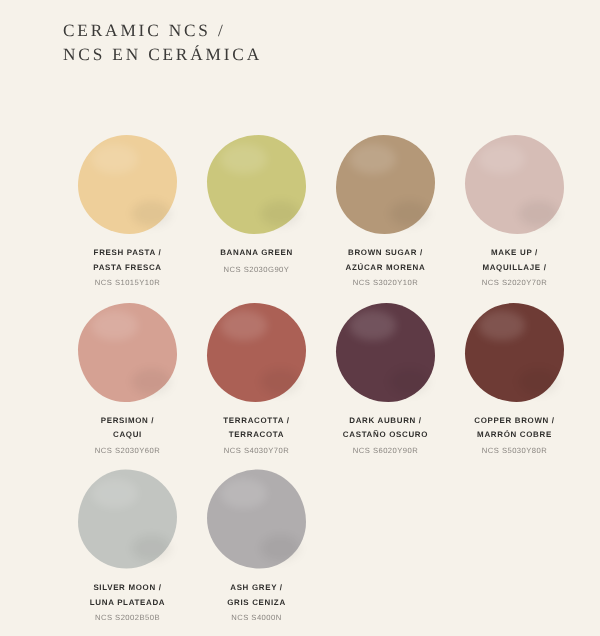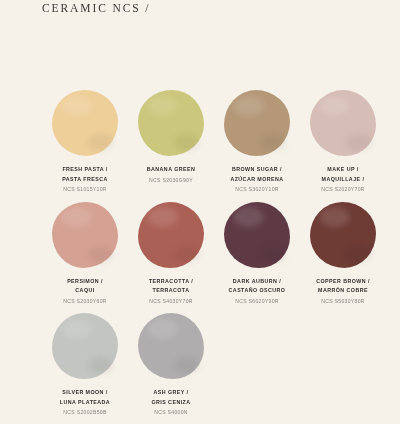--- a/index.html
+++ b/index.html
@@ -12,21 +12,21 @@
     background: #f6f2ea;
     font-family: "Liberation Sans", sans-serif;
     overflow: hidden;
     position: relative;
   }
 
   
   .header {
     position: absolute;
     left: 42px;
-    top: 1px;
+    top: 14px;
   }
   .header-line {
     font-family: "Liberation Serif", serif;
     font-size: 11.5px;
     letter-spacing: 1.9px;
     color: #3b3a38;
     line-height: 15.5px;
     white-space: nowrap;
   }
 
@@ -111,20 +111,21 @@
   }
   .empty-cell {
     width: 82px;
   }
 </style>
 </head>
 <body>
 
 <div class="header">
   <div class="header-line">CERAMIC NCS /</div>
+  <div class="header-line">NCS EN CERÁMICA</div>
 </div>
 
 <div class="palette" id="palette">
     <div class="row">
       <div class="cell">
         <div class="swatch-wrap">
           <div class="swatch" style="background: rgb(238, 207, 154); border-radius: 49% 51% 48% 52% / 51% 47% 53% 49%;"></div>
         </div>
         <div class="caption">
           <div class="cap-name">FRESH PASTA /</div>

